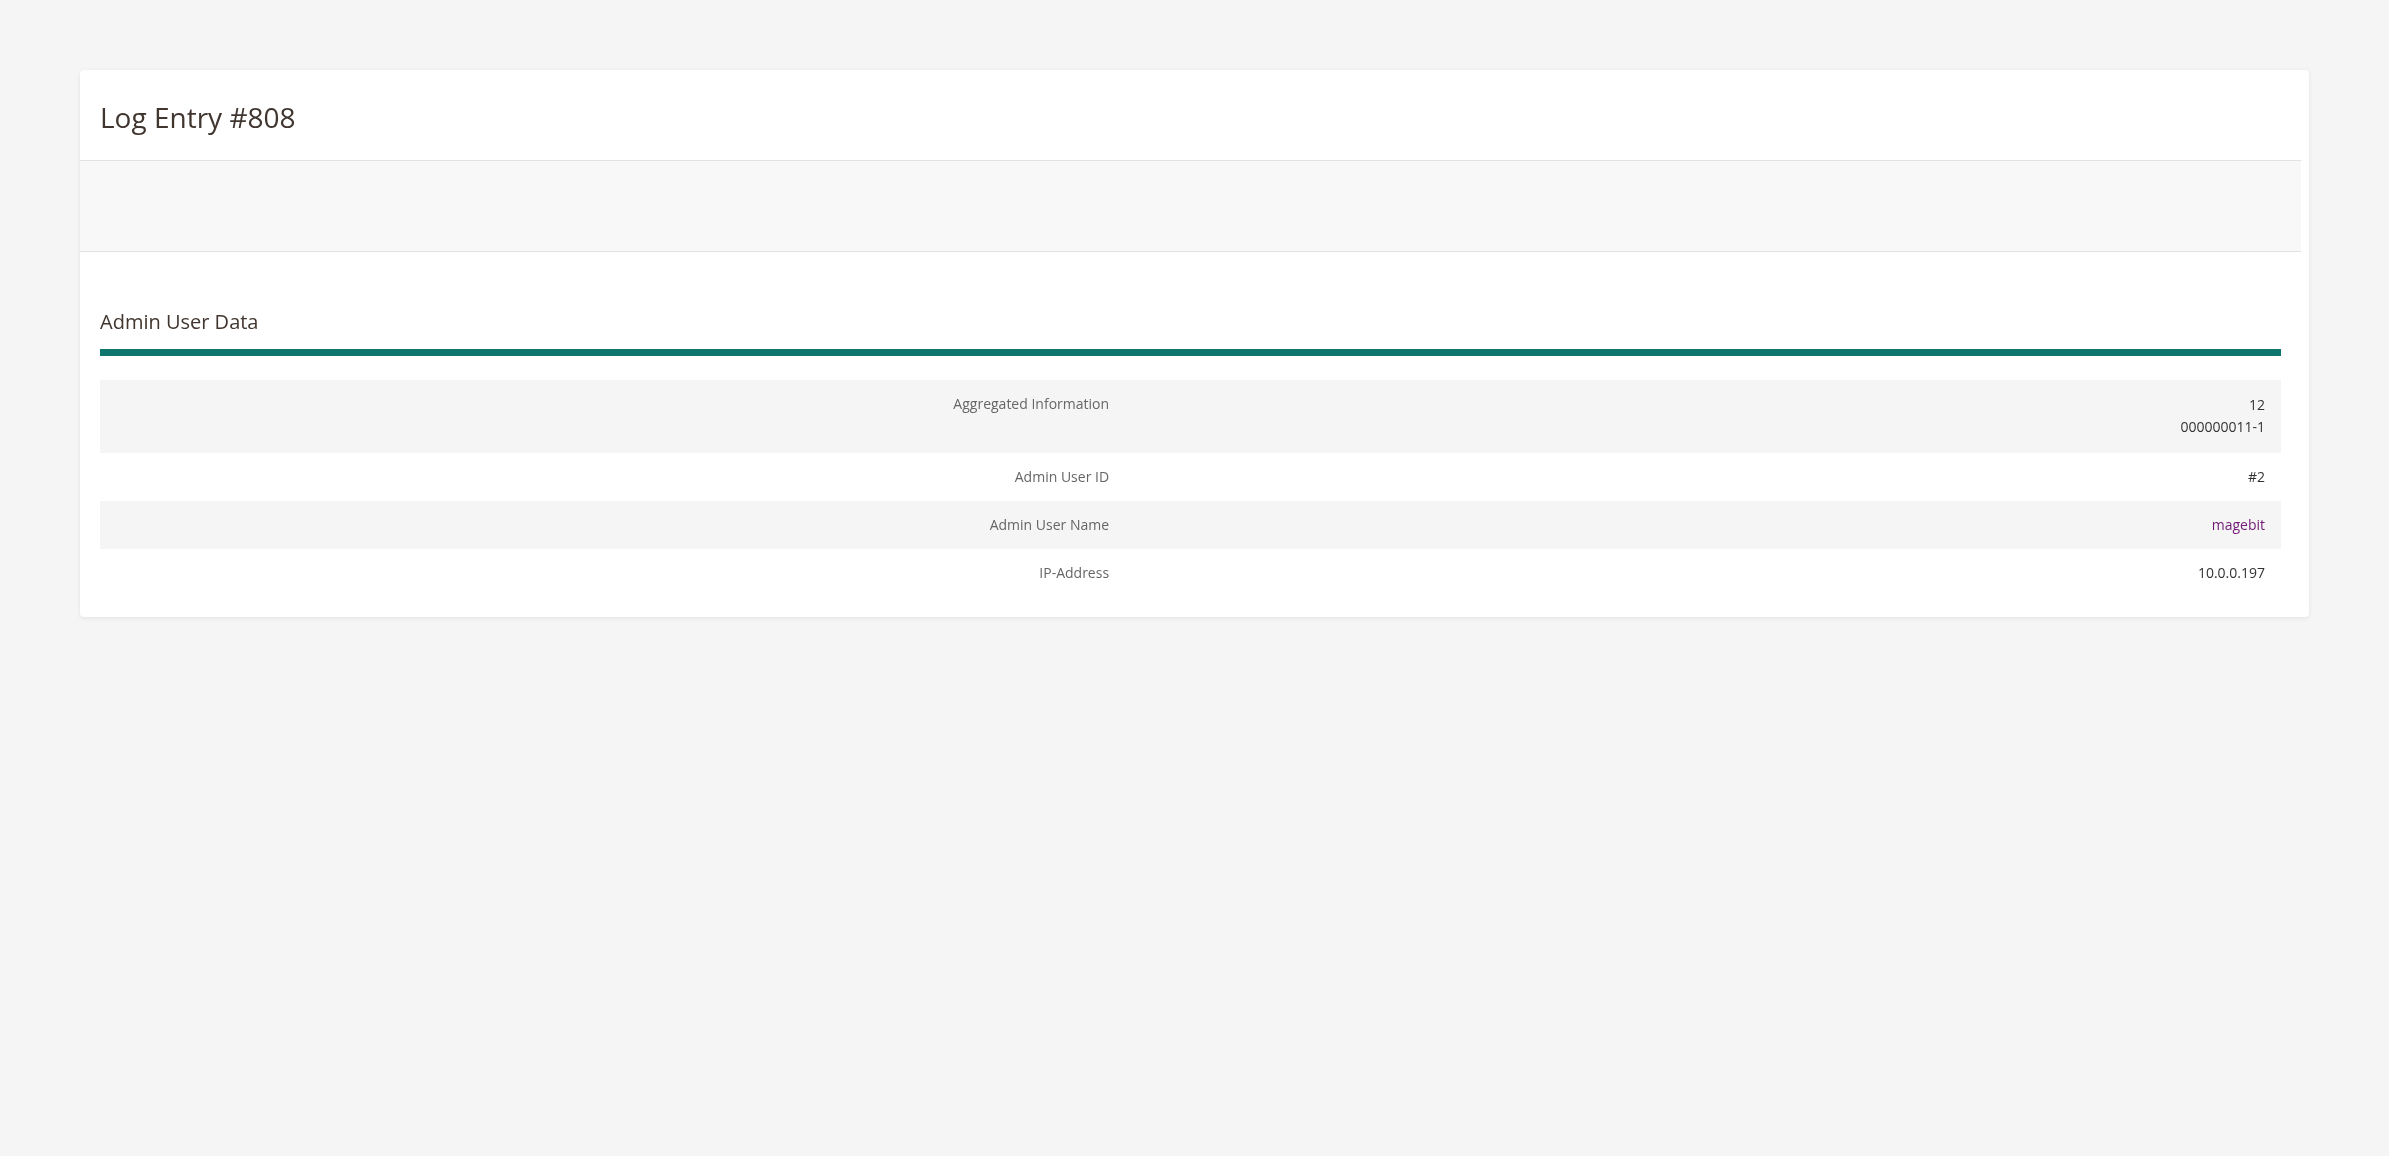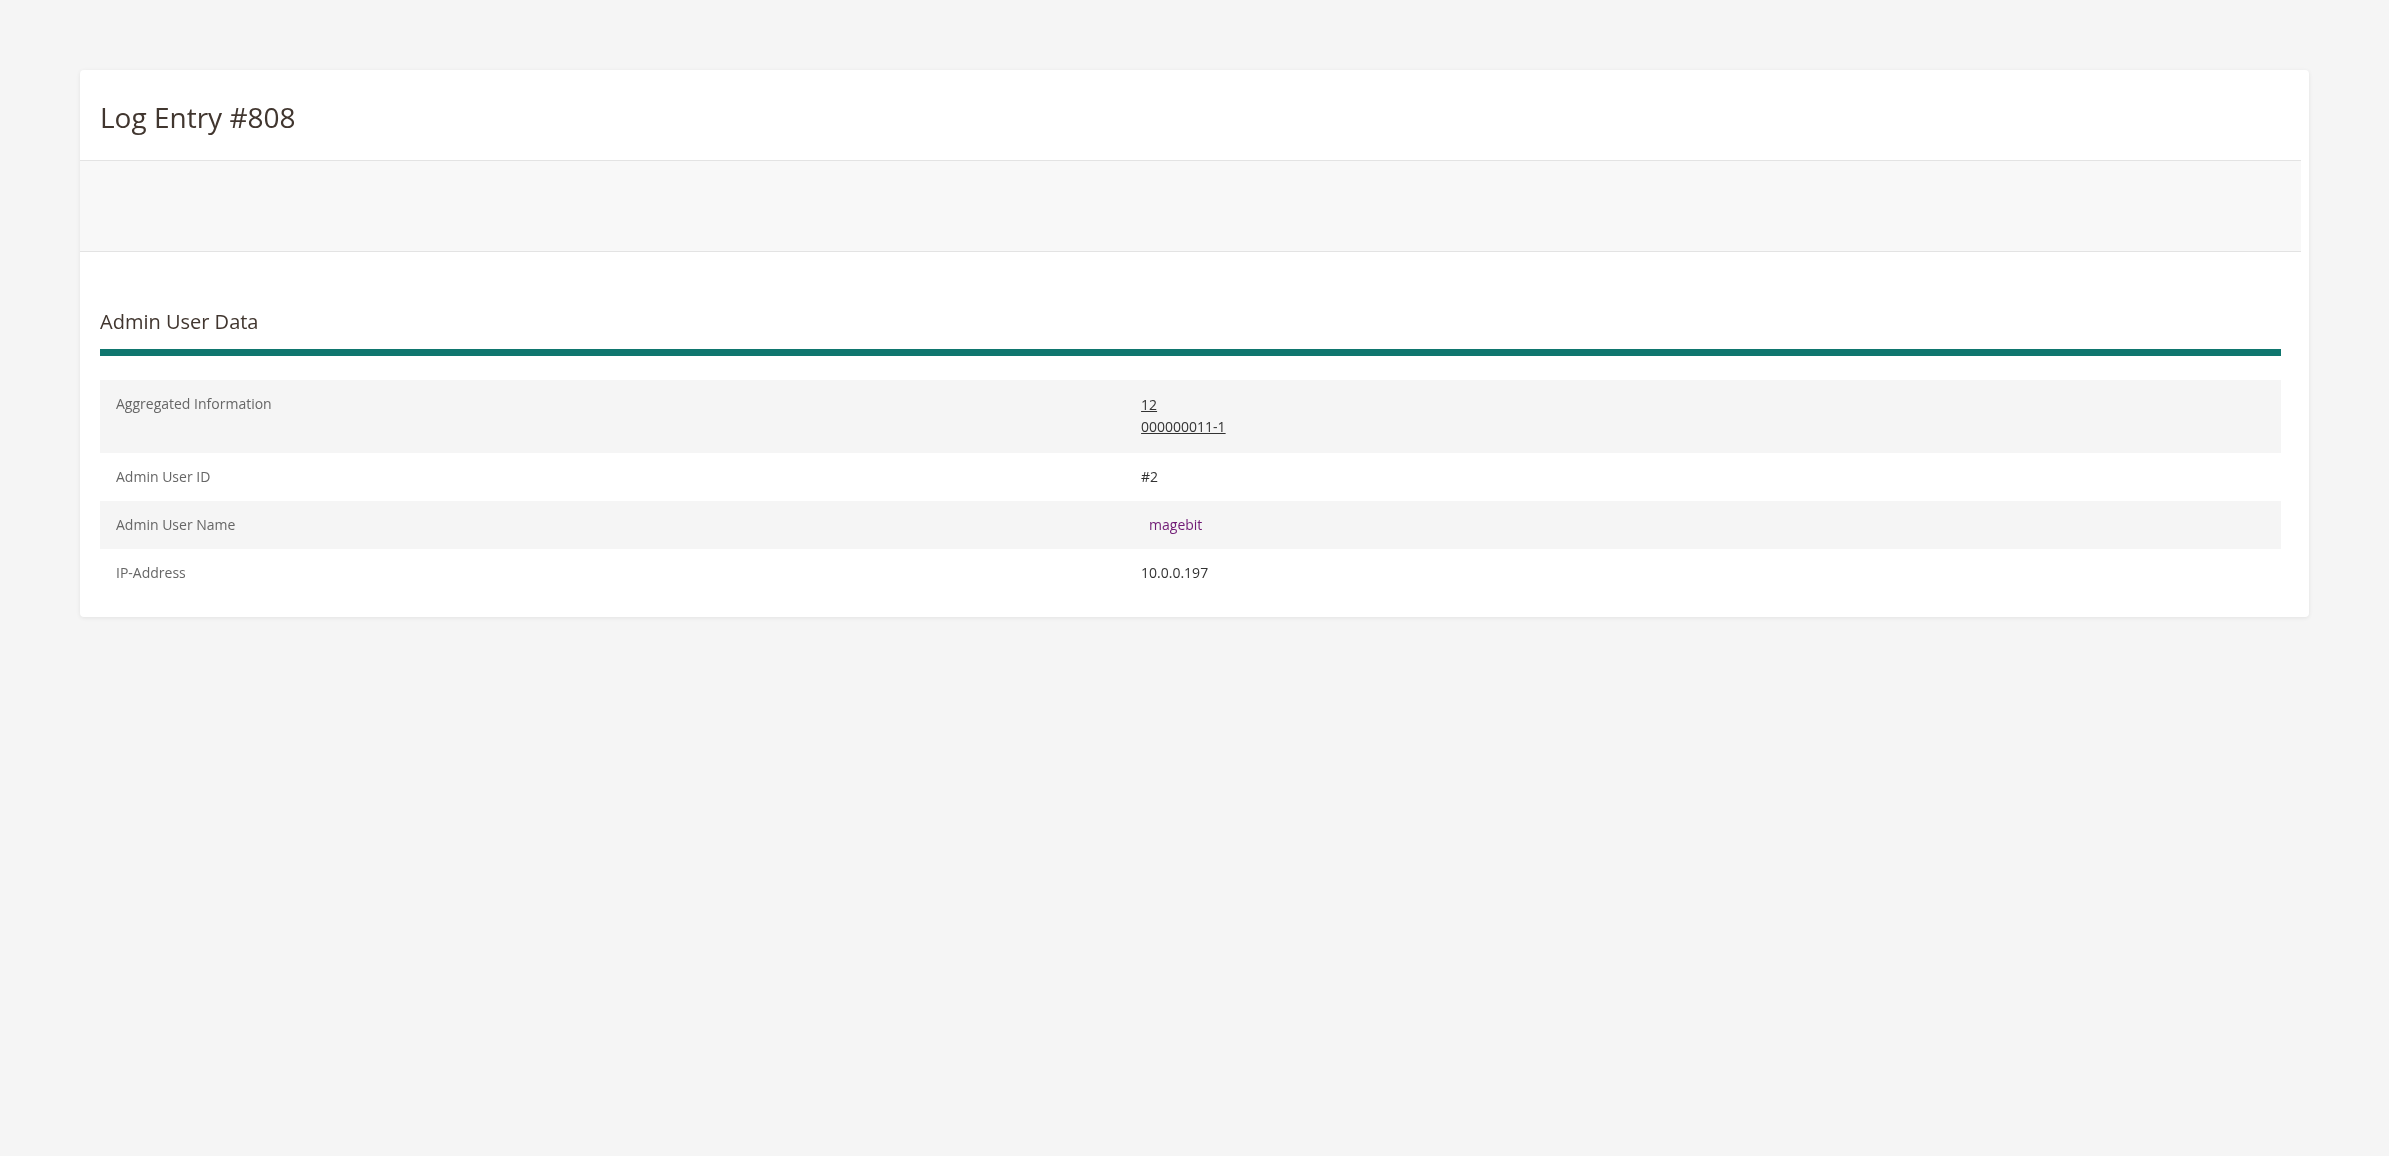--- a/index.html
+++ b/index.html
@@ -54,38 +54,38 @@
       background-color: #f5f5f5;
     }
     .data-table tr:nth-child(even) {
       background-color: #fff;
     }
     .data-table td {
       padding: 14px 16px;
       font-size: 14px;
       color: #333;
       vertical-align: top;
+      text-align: right;
     }
     .data-table td.label {
       width: 47%;
       color: #666;
     }
     .data-table td.value {
       width: 53%;
       color: #333;
     }
     .data-table a.user-link {
       color: #701a75;
       text-decoration: none;
       margin-left: 8px;
     }
     .multiline {
       white-space: pre-line;
       line-height: 1.6;
-      text-decoration: underline;
     }
   </style>
 </head>
 <body>
 
 <div class="card">
   <h1 class="page-title">Log Entry #808</h1>
   <div class="spacer-bar"></div>
   <div class="section">
     <h2 class="section-title">Admin User Data</h2>

